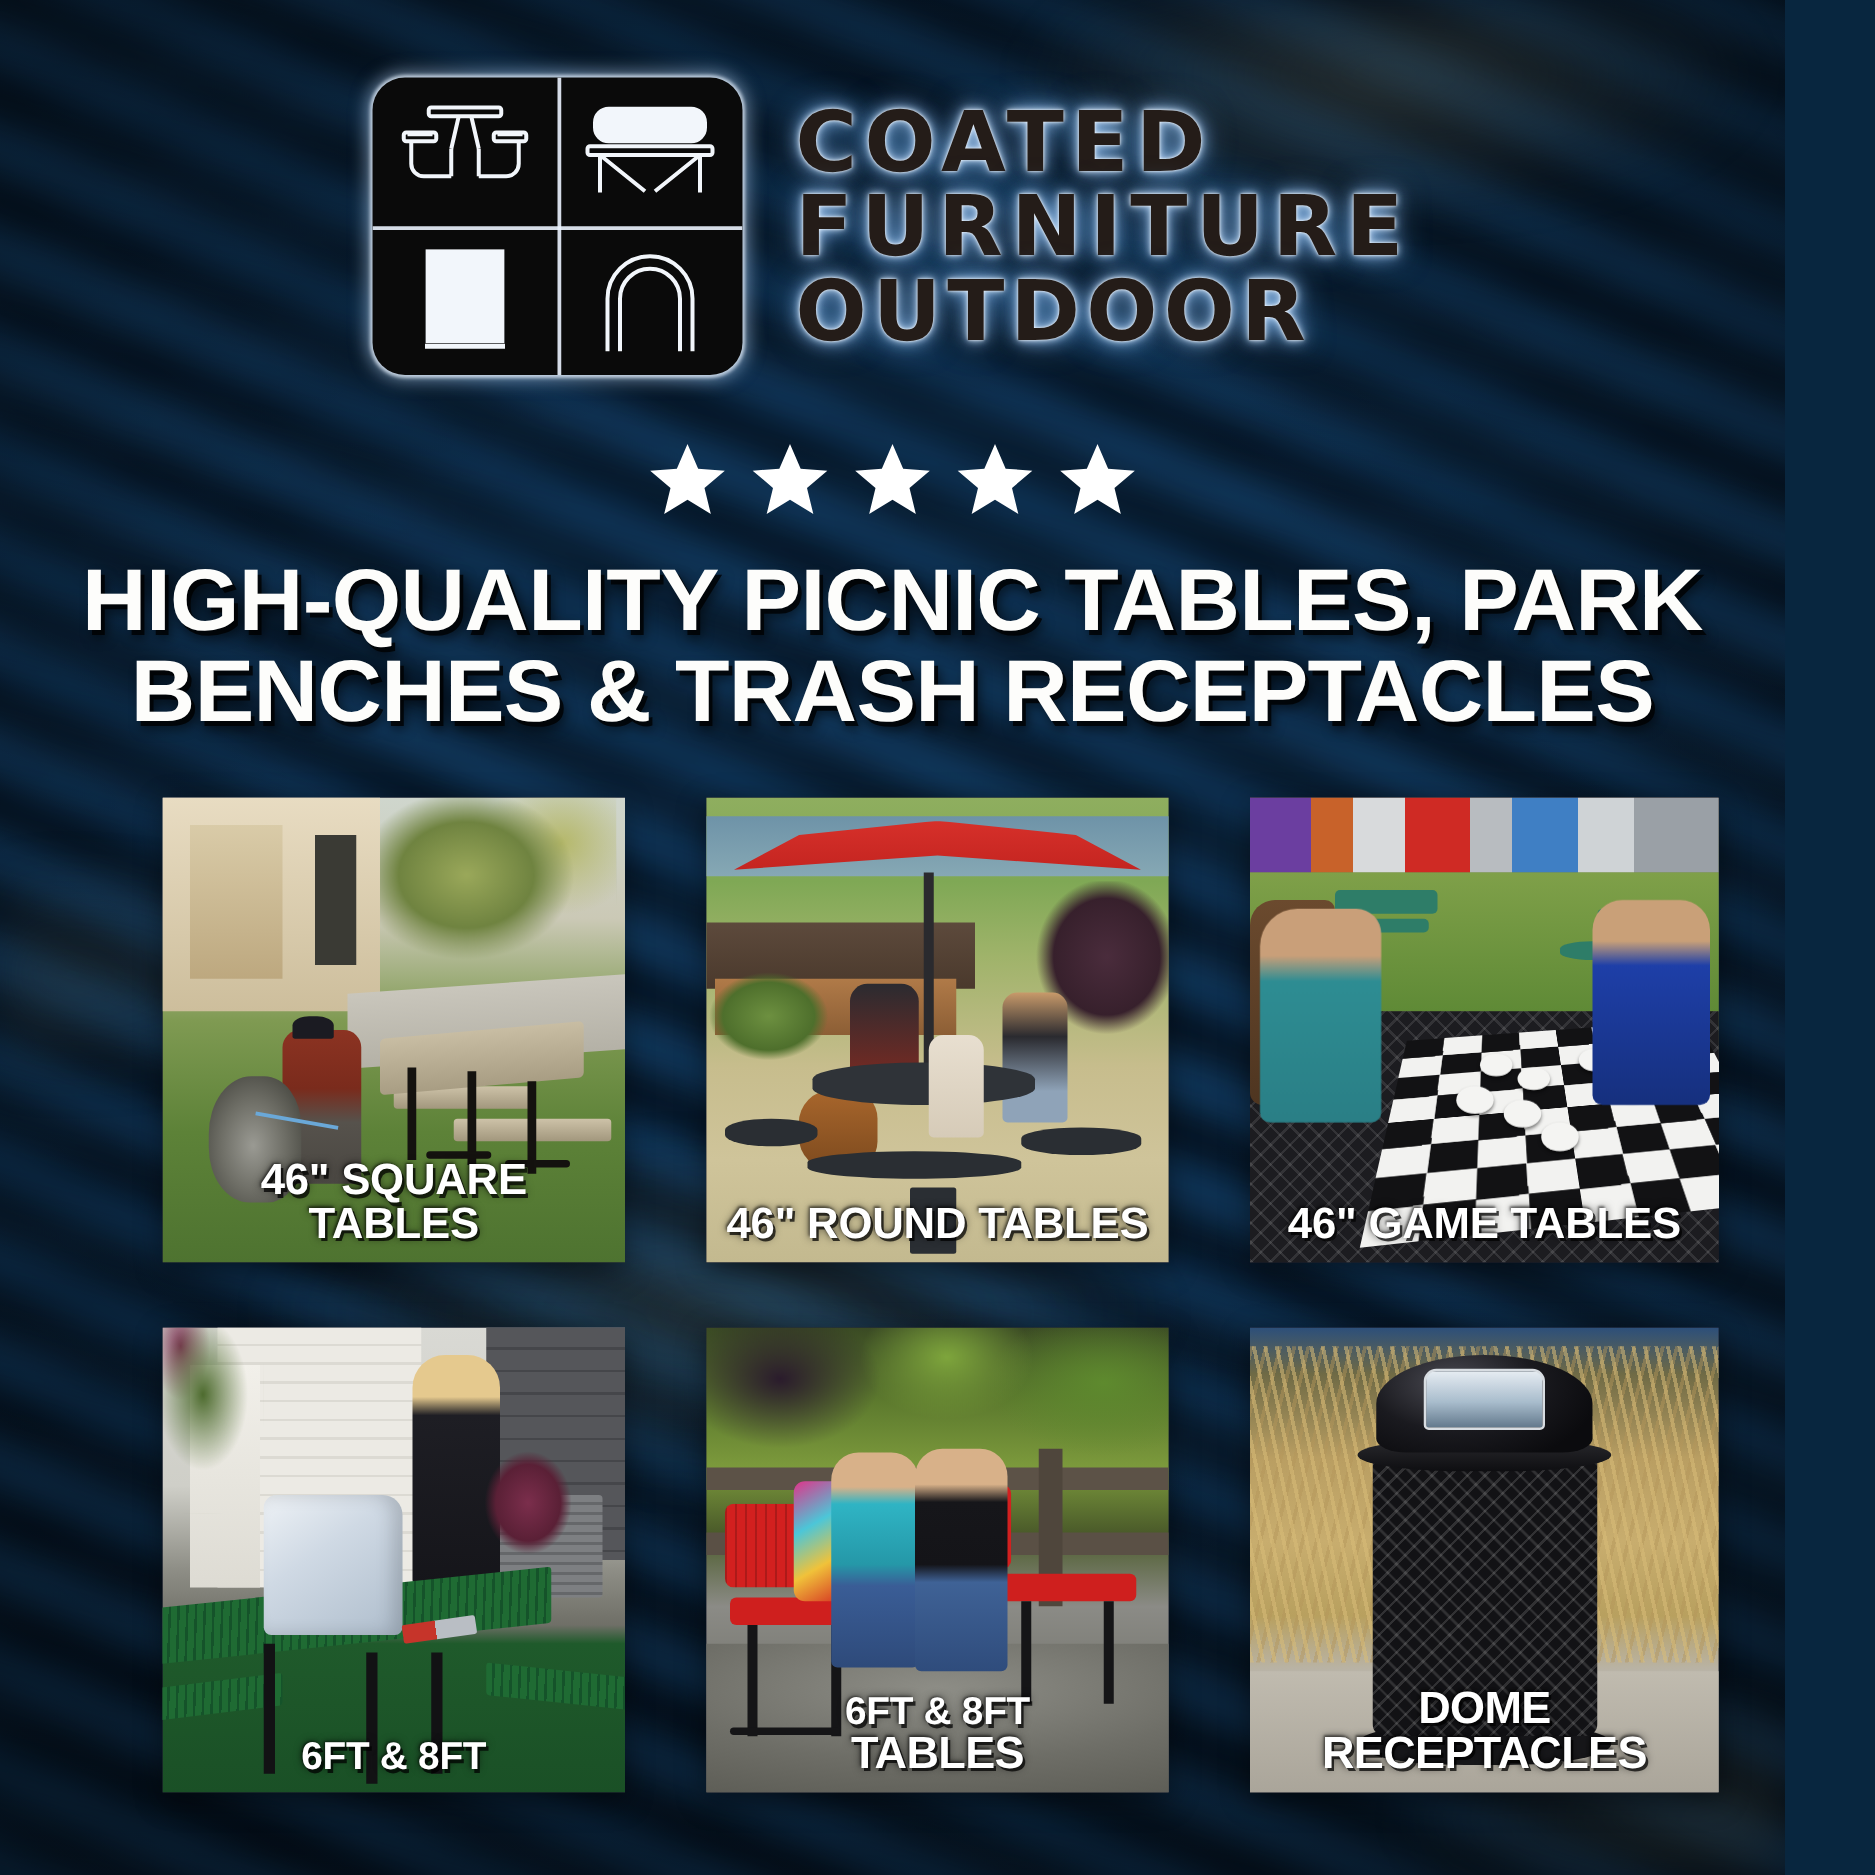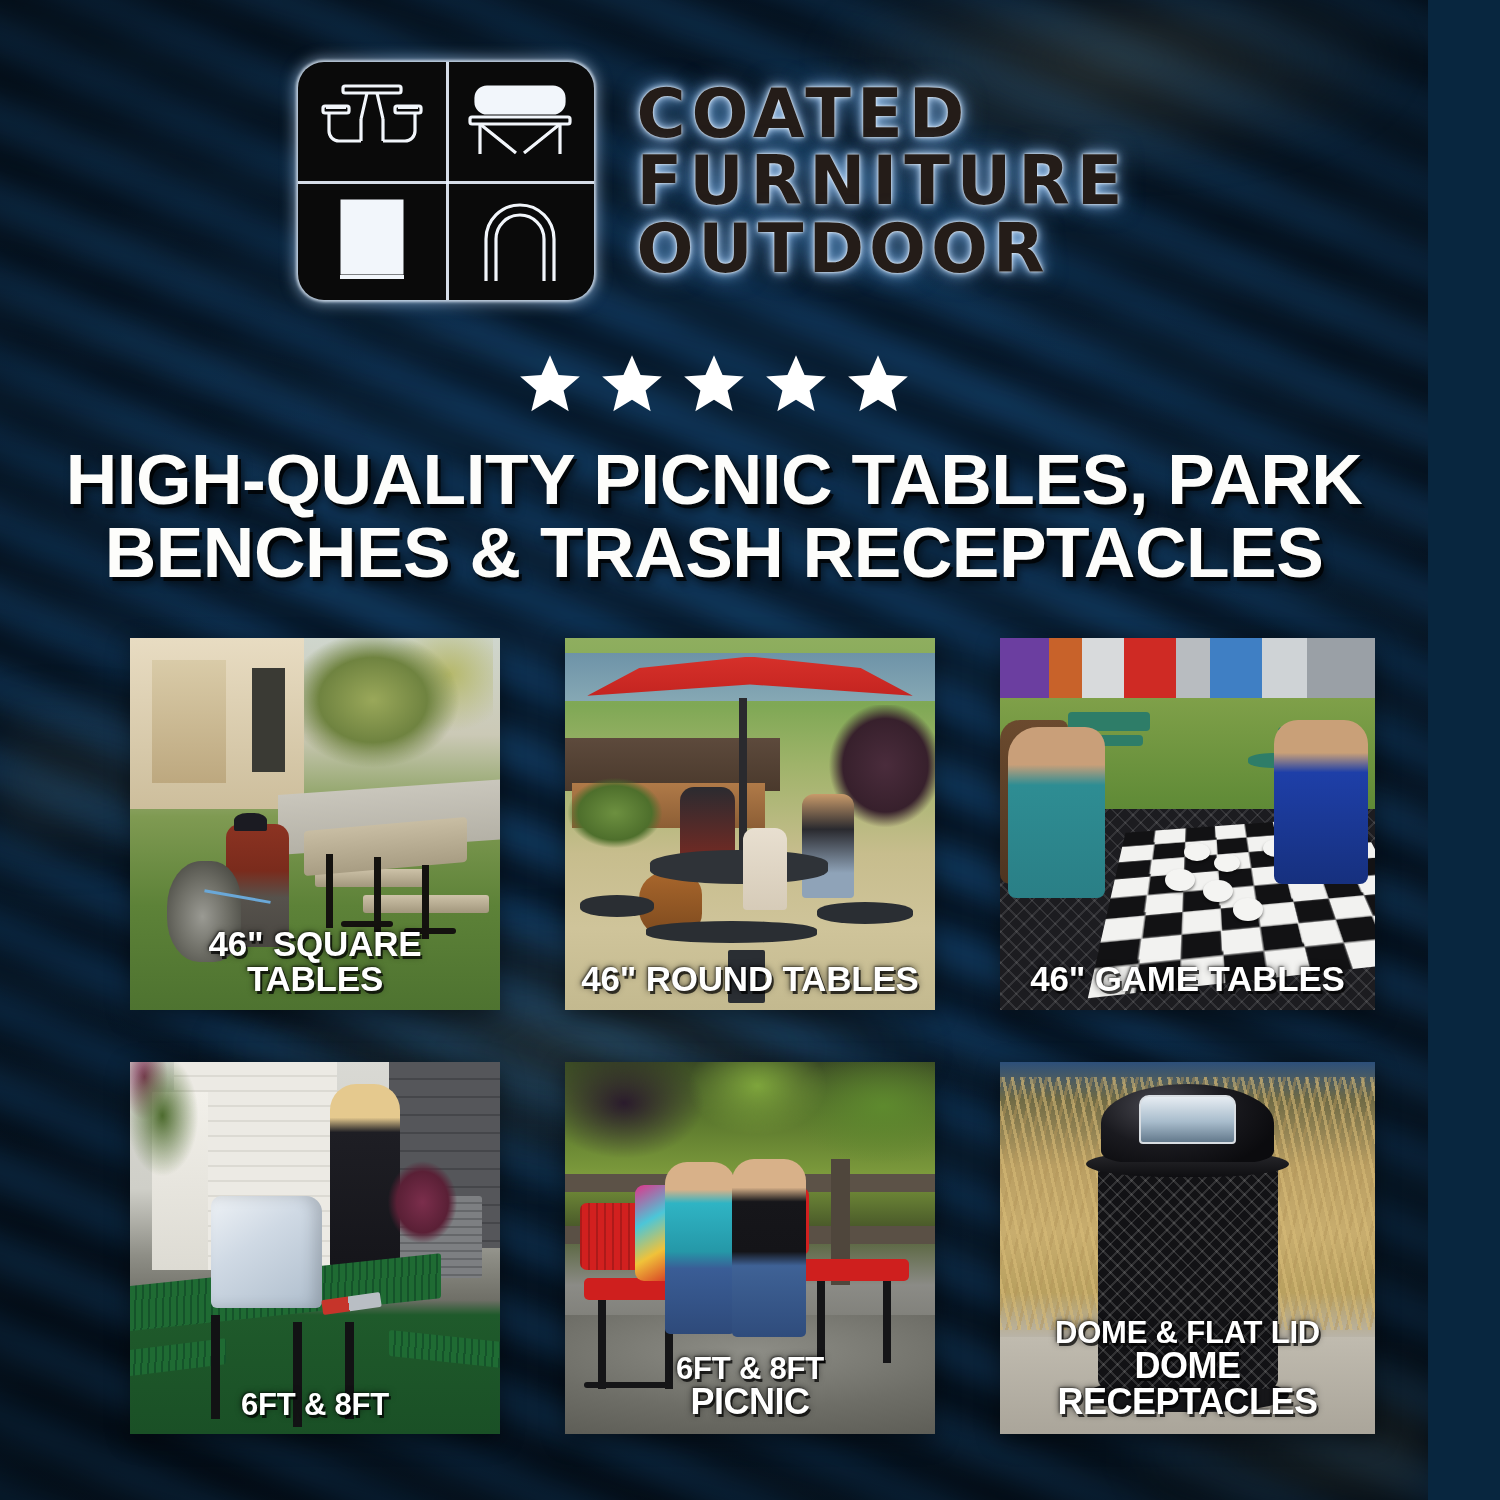--- a/index.html
+++ b/index.html
@@ -503,35 +503,34 @@
           <div class="t5-leg" style="left:27%;top:64%;width:8px;height:24%;"></div>
           <div class="t5-leg" style="left:68%;top:59%;width:8px;height:22%;"></div>
           <div class="t5-leg" style="left:86%;top:59%;width:8px;height:22%;"></div>
           <div class="t5-leg" style="left:5%;top:86%;width:24%;height:6px;border-radius:3px;"></div>
           <div class="t5-pack"></div>
           <div class="t5-kid1"></div>
           <div class="t5-kid2"></div>
         </div>
         <div class="caption">
           <span class="l1">6FT &amp; 8FT</span>
-          <span class="l2">PICNIC</span>
+          <span class="l2">TABLES</span>
         </div>
       </div>
 
       <div class="tile">
         <div class="photo t6-bg">
           <div class="t6-grass"></div>
           <div class="t6-walk"></div>
           <div class="t6-base"></div>
           <div class="t6-body"></div>
           <div class="t6-rim"></div>
           <div class="t6-dome"></div>
           <div class="t6-open"></div>
         </div>
         <div class="caption">
-          <span class="l1">DOME &amp; FLAT LID</span>
           <span class="l2">DOME RECEPTACLES</span>
         </div>
       </div>
 
     </div>
   </div>
 </div>
 
 </body></html>

